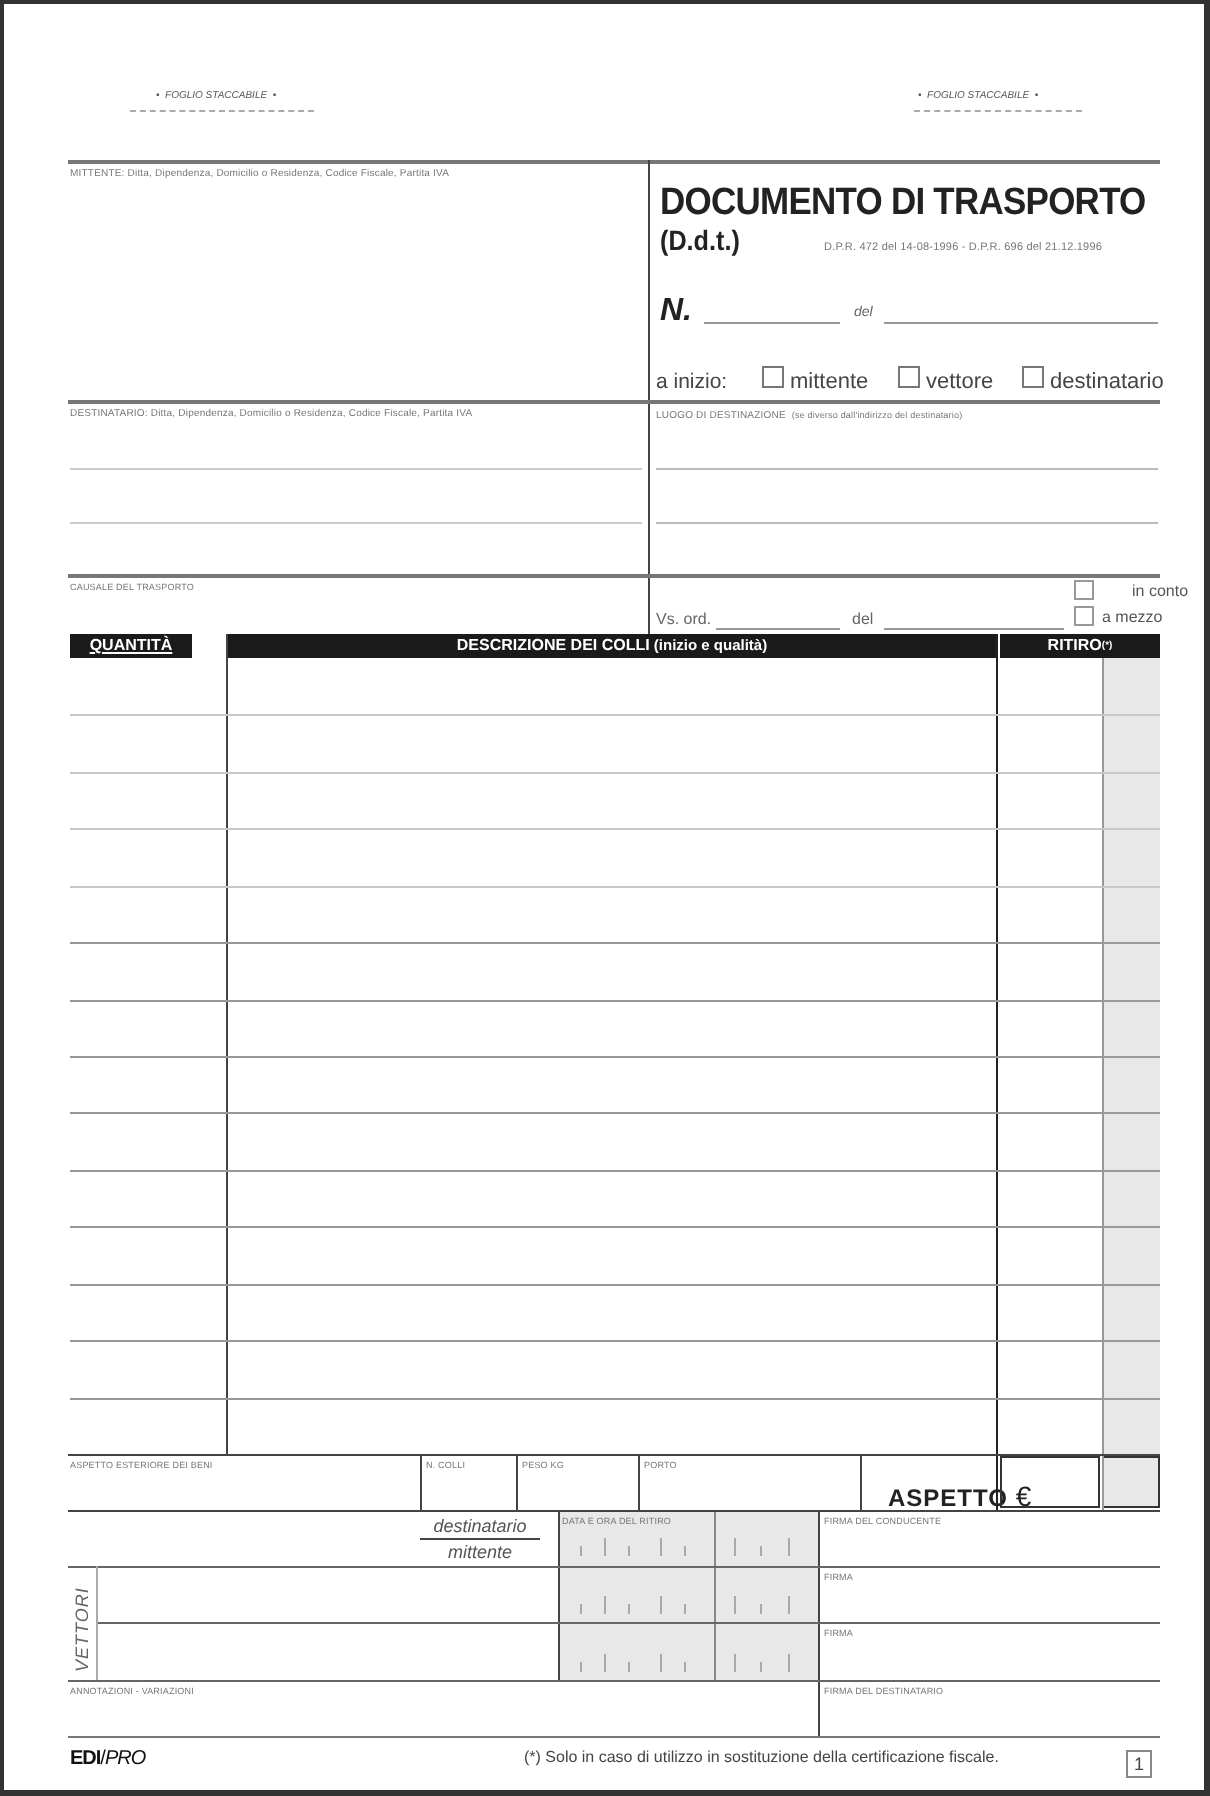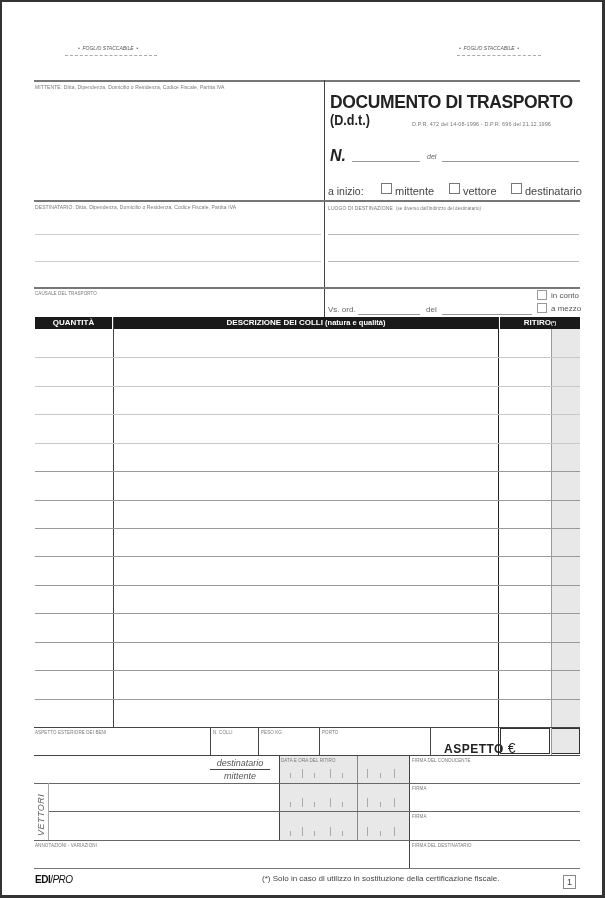--- a/index.html
+++ b/index.html
@@ -87,27 +87,27 @@
 
   <div class="abs tiny" style="left:33px;top:289px;font-size:4.5px;">CAUSALE DEL TRASPORTO</div>
   <div class="abs" style="left:33px;top:296px;width:286px;height:18px;"></div>
 
   <div class="abs" style="left:326px;top:303px;font-size:8px;color:#666;">Vs. ord.</div>
   <div class="blank-line" style="left:356px;top:312px;width:62px;"></div>
   <div class="abs" style="left:424px;top:303px;font-size:8px;color:#666;">del</div>
   <div class="blank-line" style="left:440px;top:312px;width:90px;"></div>
 
   <div class="checkbox" style="left:535px;top:288px;width:10px;height:10px;border-color:#999;"></div>
-  <div class="abs" style="left:549px;top:289px;font-size:8px;color:#555;">in conto</div>
+  <div class="abs" style="left:564px;top:289px;font-size:8px;color:#555;">in conto</div>
   <div class="checkbox" style="left:535px;top:301px;width:10px;height:10px;border-color:#999;"></div>
   <div class="abs" style="left:549px;top:302px;font-size:8px;color:#555;">a mezzo</div>
 
-  <div class="table-head" style="left:33px;width:77px;">QUANTITÀ</div>
+  <div class="table-head" style="left:33px;width:61px;text-decoration:underline;">QUANTITÀ</div>
   <div class="table-head" style="left:112px;width:384px;">
-    <span>DESCRIZIONE DEI COLLI</span><span style="font-weight:bold;font-size:7.5px;"> (natura e qualità)</span>
+    <span>DESCRIZIONE DEI COLLI</span><span style="font-weight:bold;font-size:7.5px;"> (inizio e qualità)</span>
   </div>
   <div class="table-head" style="left:498px;width:80px;">
     <span>RITIRO</span><span style="font-size:5px;vertical-align:top;">(*)</span>
   </div>
 
   <div class="abs shaded" style="left:549px;top:327px;width:29px;height:398px;"></div>
   <div class="vline" style="left:111px;top:315px;height:410px;"></div>
   <div class="vline dark" style="left:496px;top:315px;height:438px;"></div>
   <div class="vline" style="left:549px;top:327px;height:426px;border-color:#999;"></div>
 

